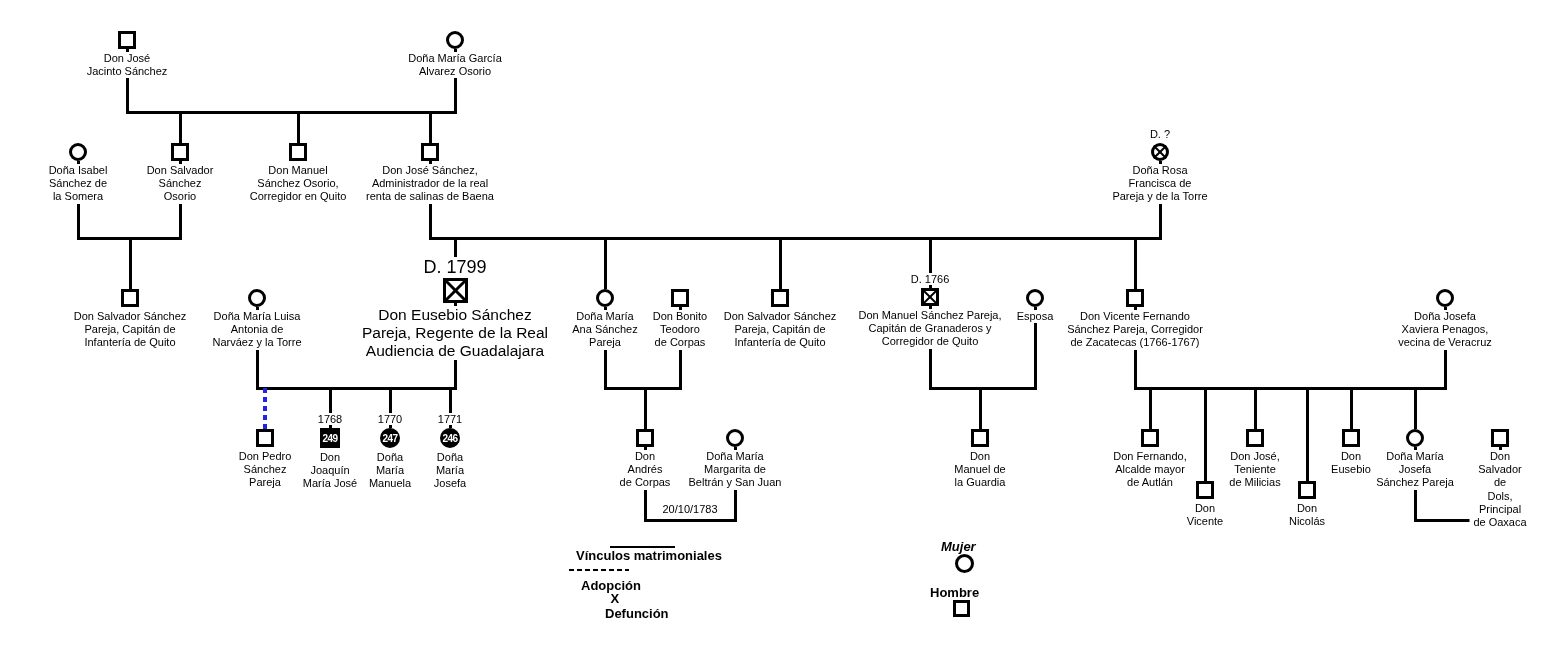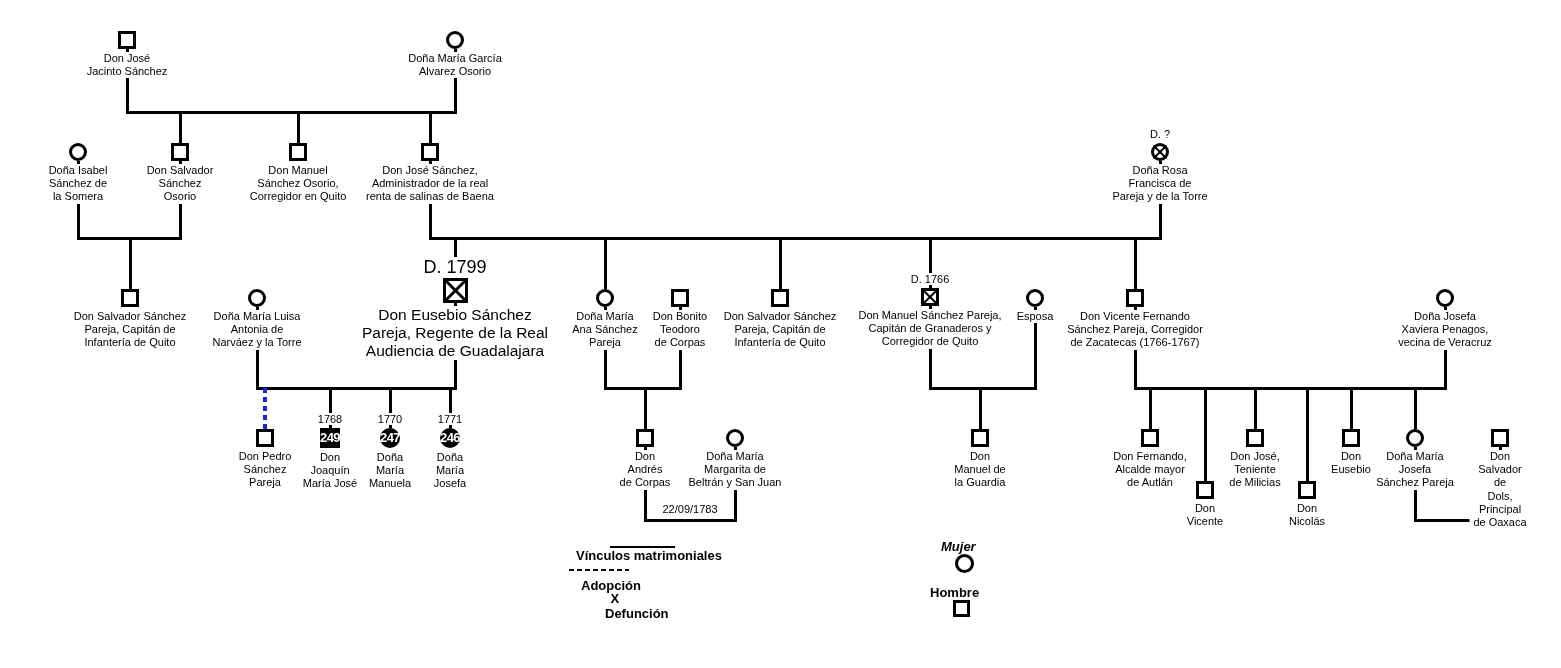--- a/index.html
+++ b/index.html
@@ -12,22 +12,22 @@
   .line { position:absolute; background:#000; z-index:1; }
   .adoption-line {
     position:absolute; width:4px; z-index:1;
     background:repeating-linear-gradient(180deg,#2323e6 0 5px, transparent 5px 9px);
   }
   .symbol {
     position:absolute; border:3px solid #000; background:#fff; z-index:4;
   }
   .symbol.mujer { border-radius:50%; }
   .symbol.badge {
-    background:#000; color:#fff; display:flex; align-items:flex-end; justify-content:center;
-    font-size:13px; font-weight:bold; letter-spacing:-0.5px;
+    background:#000; color:#fff; display:flex; align-items:center; justify-content:center;
+    font-size:10px; font-weight:bold; letter-spacing:-0.5px;
   }
   .symbol svg { position:absolute; left:-1px; top:-1px; }
   .person-label {
     position:absolute; transform:translateX(-50%); text-align:center;
     font-size:11px; line-height:1.2; white-space:pre-line;
     background:#fff; padding:0 2px; z-index:3;
   }
   .person-label.large { font-size:15.5px; line-height:1.18; }
   .death-label, .year-label, .union-date {
     position:absolute; transform:translateX(-50%); text-align:center;
@@ -115,21 +115,21 @@
     <div class="line" style="left: 1133.5px; top: 386.5px; width: 313px; height: 3px;"></div>
     <div class="line" style="left: 1148.5px; top: 388px; width: 3px; height: 41px;"></div>
     <div class="line" style="left: 1203.5px; top: 388px; width: 3px; height: 93px;"></div>
     <div class="line" style="left: 1253.5px; top: 388px; width: 3px; height: 41px;"></div>
     <div class="line" style="left: 1305.5px; top: 388px; width: 3px; height: 93px;"></div>
     <div class="line" style="left: 1349.5px; top: 388px; width: 3px; height: 41px;"></div>
     <div class="line" style="left: 1413.5px; top: 388px; width: 3px; height: 41px;"></div>
     <div class="line" style="left: 643.5px; top: 447px; width: 3px; height: 73px;"></div>
     <div class="line" style="left: 733.5px; top: 447px; width: 3px; height: 73px;"></div>
     <div class="line" style="left: 643.5px; top: 518.5px; width: 93px; height: 3px;"></div>
-    <div class="union-date" style="left: 690px; top: 503px;">22/09/1783</div>
+    <div class="union-date" style="left: 690px; top: 503px;">20/10/1783</div>
     <div class="line" style="left: 1413.5px; top: 447px; width: 3px; height: 73px;"></div>
     <div class="line" style="left: 1498.5px; top: 447px; width: 3px; height: 73px;"></div>
     <div class="line" style="left: 1413.5px; top: 518.5px; width: 88px; height: 3px;"></div>
     <div class="symbol" style="left: 118px; top: 31px; width: 18px; height: 18px;"></div>
     <div class="person-label" style="left: 127px; top: 52px;">Don José
 Jacinto Sánchez</div>
     <div class="symbol mujer" style="left: 446px; top: 31px; width: 18px; height: 18px;"></div>
     <div class="person-label" style="left: 455px; top: 52px;">Doña María García
 Alvarez Osorio</div>
     <div class="symbol mujer" style="left: 69px; top: 143px; width: 18px; height: 18px;"></div>

